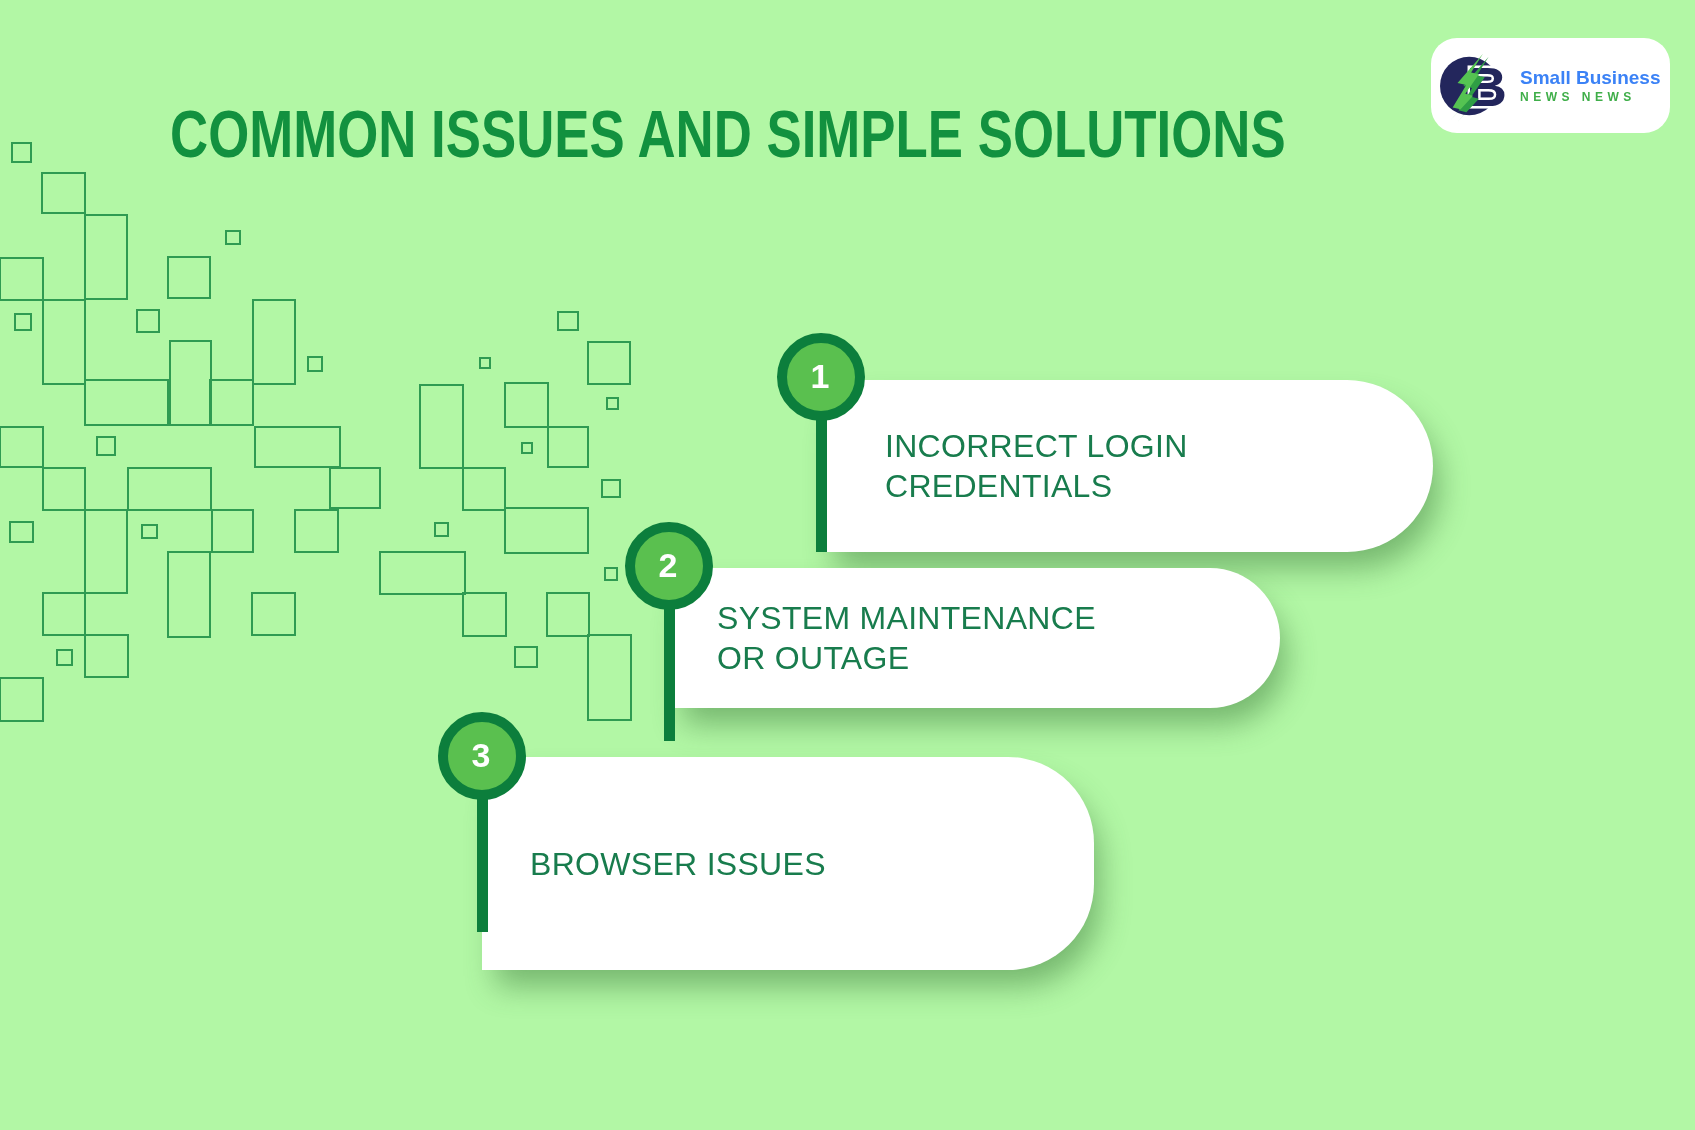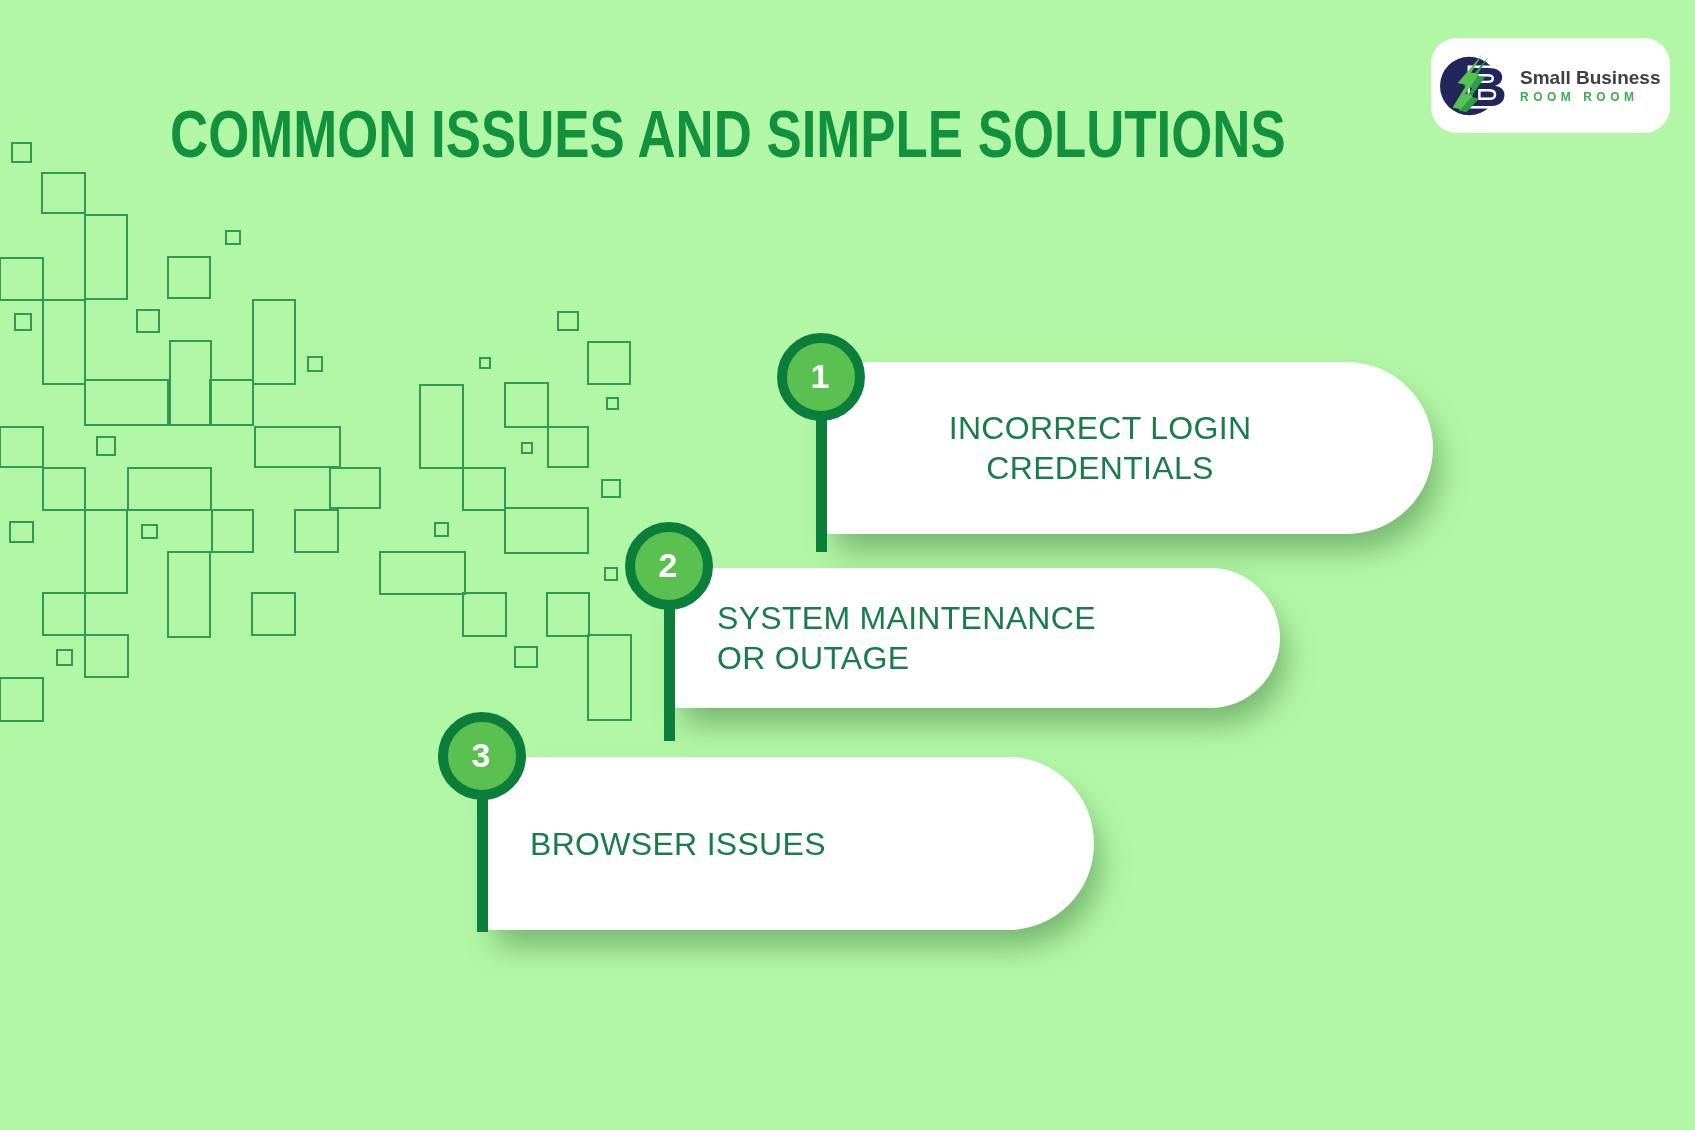--- a/index.html
+++ b/index.html
@@ -24,21 +24,21 @@
 
   
   .logo{
     position:absolute;left:1431px;top:38px;width:239px;height:95px;
     background:#ffffff;border-radius:26px;
     display:flex;align-items:center;gap:8px;
     padding:0;box-sizing:border-box;
   }
   .logo-icon{width:72px;height:72px;margin-left:9px;flex:0 0 auto;}
   .logo-text{display:flex;flex-direction:column;line-height:1.15;}
-  .logo-line1{font-size:19px;font-weight:700;color:#404040;}
+  .logo-line1{font-size:19px;font-weight:700;color:#3b82f6;}
   .logo-line2{font-size:12px;font-weight:700;color:#3fae49;letter-spacing:4.5px;margin-top:2px;}
 
   
   .item{position:absolute;left:0;top:0;}
   .card{
     position:absolute;background:#ffffff;
     box-shadow:10px 20px 30px -4px rgba(45,105,45,.45);
     display:flex;align-items:center;box-sizing:border-box;
   }
   .card-label{
@@ -47,31 +47,31 @@
   }
   .stem{position:absolute;width:11px;background:#0c7e3c;}
   .badge{
     position:absolute;width:88px;height:88px;border-radius:50%;
     background:#5ac04f;border:10px solid #0c7e3c;box-sizing:border-box;
     display:flex;align-items:center;justify-content:center;
   }
   .badge span{color:#ffffff;font-size:34px;font-weight:700;transform:translate(-1px,-1px);}
 
   
-  .item-1 .card{left:821px;top:362px;width:612px;height:172px;
-    border-radius:40px 86px 86px 0;padding-left:64px;text-align:center;}
+  .item-1 .card{left:821px;top:380px;width:612px;height:172px;
+    border-radius:40px 86px 86px 0;padding-left:64px;}
   .item-1 .stem{left:816px;top:377px;height:175px;}
   .item-1 .badge{left:777px;top:333px;}
   
   .item-2 .card{left:669px;top:568px;width:611px;height:140px;
     border-radius:40px 85px 85px 0;padding-left:48px;}
   .item-2 .stem{left:664px;top:566px;height:175px;}
   .item-2 .badge{left:625px;top:522px;}
   
-  .item-3 .card{left:482px;top:757px;width:612px;height:173px;
+  .item-3 .card{left:482px;top:757px;width:612px;height:213px;
     border-radius:40px 86px 86px 0;padding-left:48px;}
   .item-3 .stem{left:477px;top:756px;height:176px;}
   .item-3 .badge{left:438px;top:712px;}
 </style>
 </head>
 <body>
 
 <div class="canvas">
 
   <svg class="pattern" viewBox="0 0 1695 1130" xmlns="http://www.w3.org/2000/svg" aria-hidden="true">
@@ -130,21 +130,21 @@
 
   <div class="logo">
     <svg class="logo-icon" viewBox="0 0 74 74" xmlns="http://www.w3.org/2000/svg" aria-hidden="true">
       <circle cx="30" cy="37" r="30" fill="#23265c"></circle>
       <text x="27" y="58" font-family="Liberation Sans, sans-serif" font-size="58" font-weight="700" fill="#23265c" stroke="#ffffff" stroke-width="5" paint-order="stroke">B</text>
       <polygon points="47,6 21,36 30,38 16,61 24,63 13,75 37,49 29,47 43,27 35,25" fill="#2f9e45" transform="translate(3,1)"></polygon>
       <polygon points="44,4 18,34 27,36 13,59 21,61 10,73 34,47 26,45 40,25 32,23" fill="#55c352"></polygon>
     </svg>
     <div class="logo-text">
       <div class="logo-line1">Small Business</div>
-      <div class="logo-line2">ROOM ROOM</div>
+      <div class="logo-line2">NEWS NEWS</div>
     </div>
   </div>
 
   <section class="item item-1">
     <div class="card">
       <span class="card-label">INCORRECT LOGIN CREDENTIALS</span>
     </div>
     <div class="stem"></div>
     <div class="badge">
       <span>1</span>

